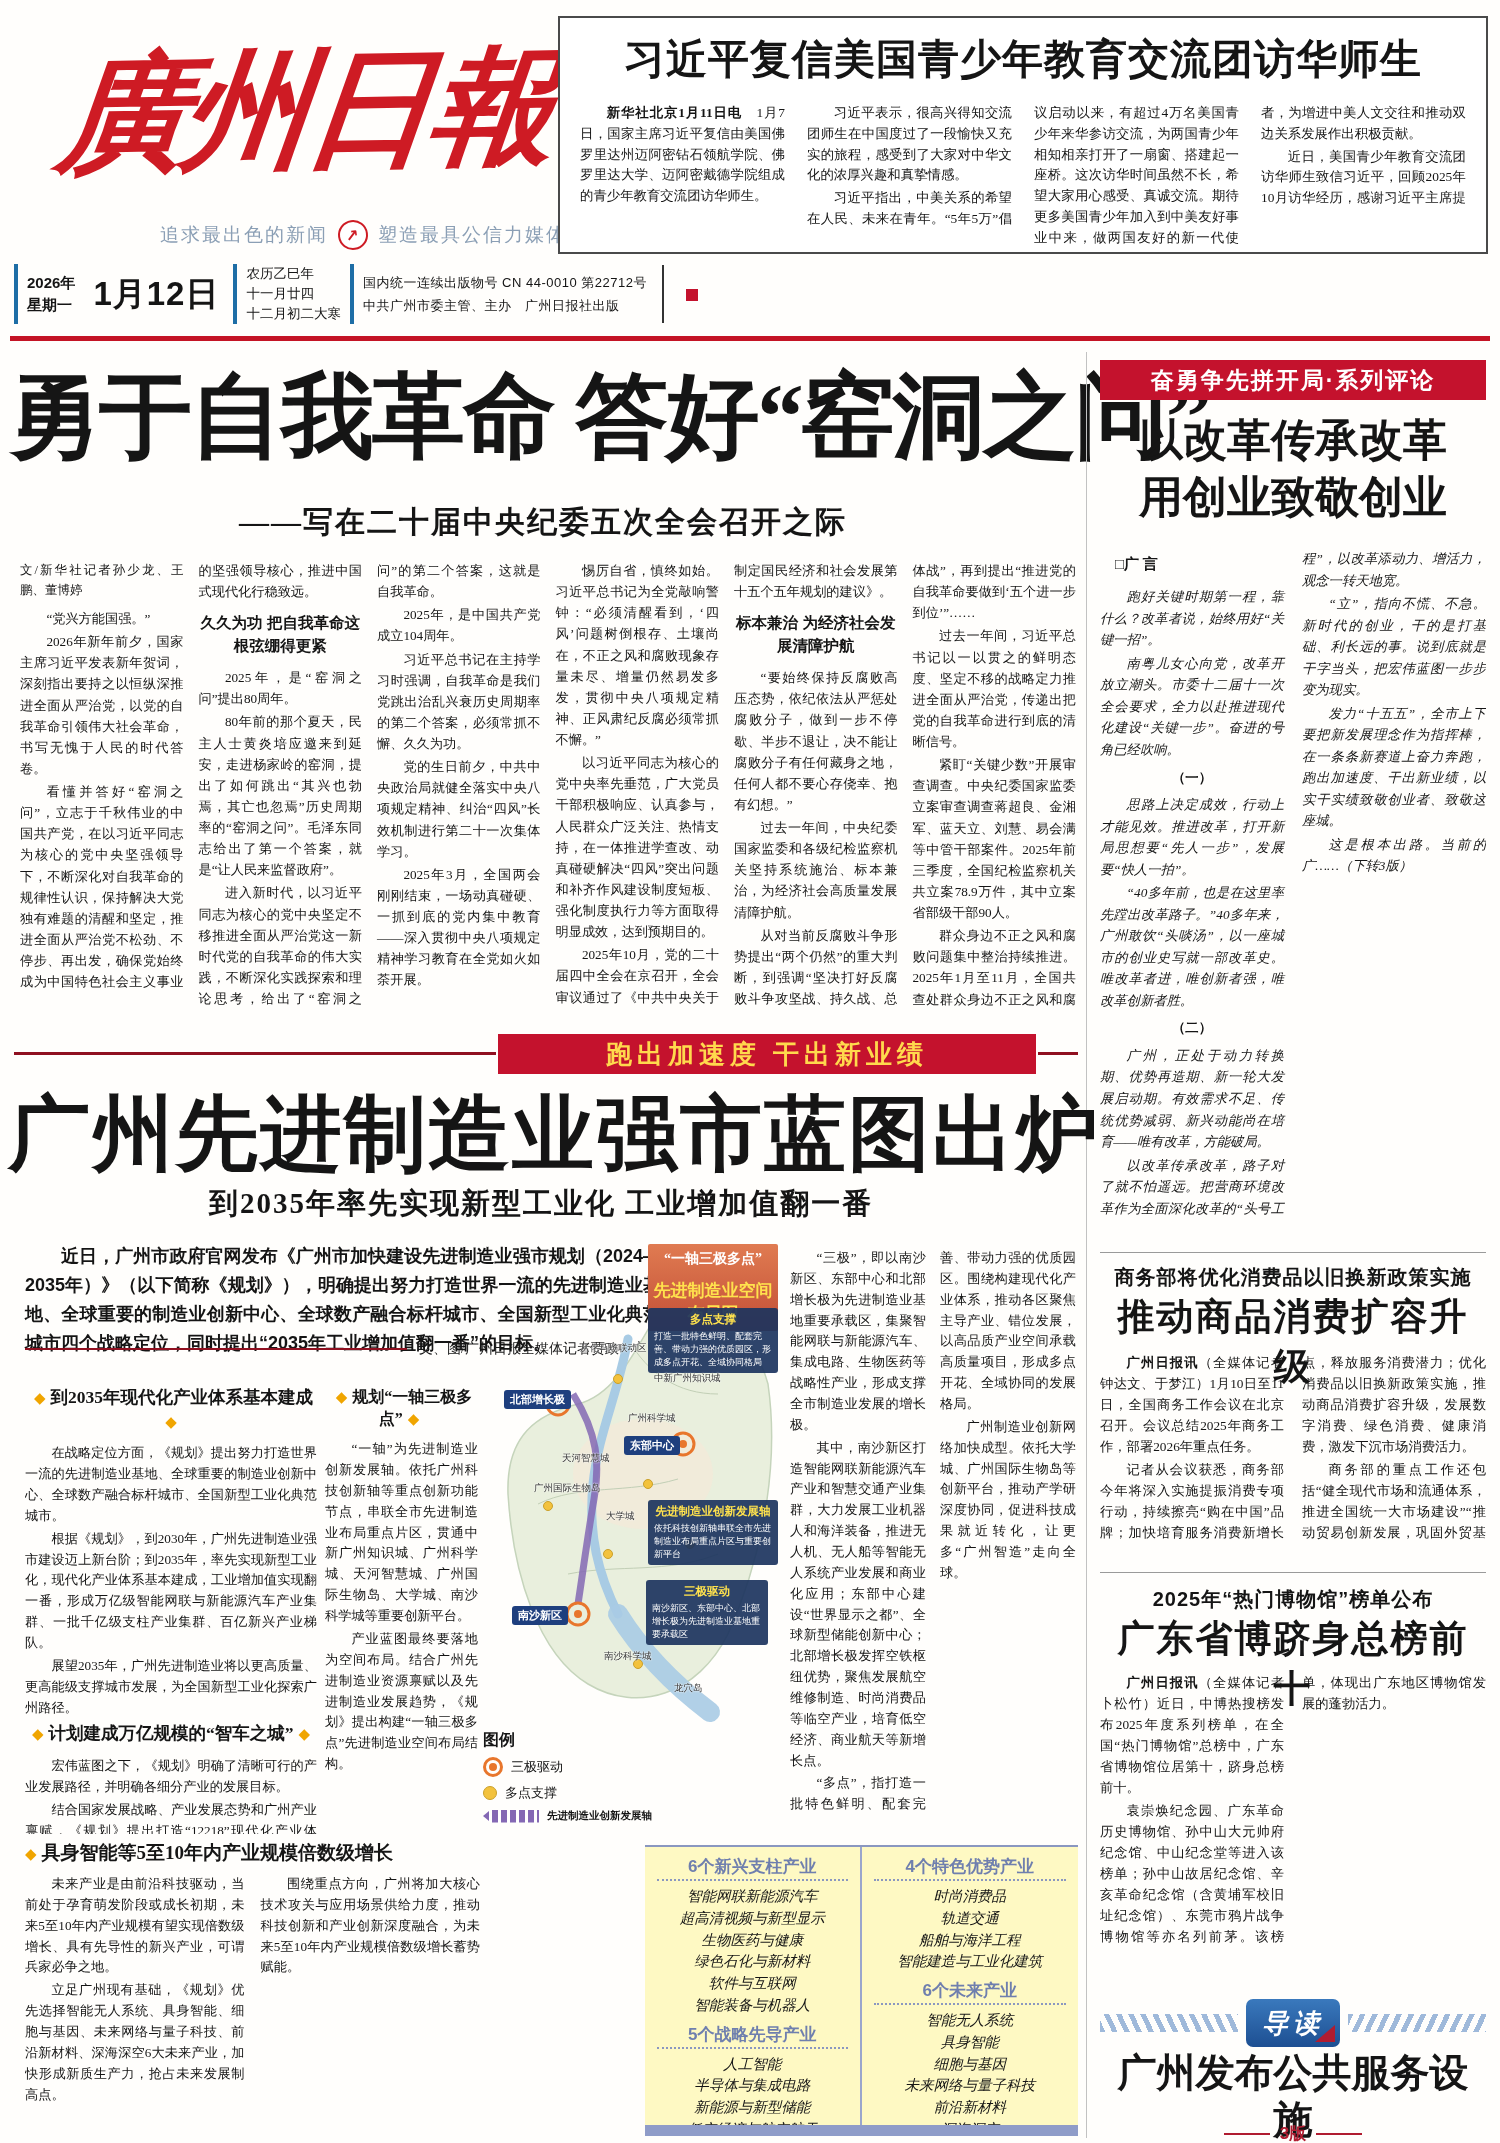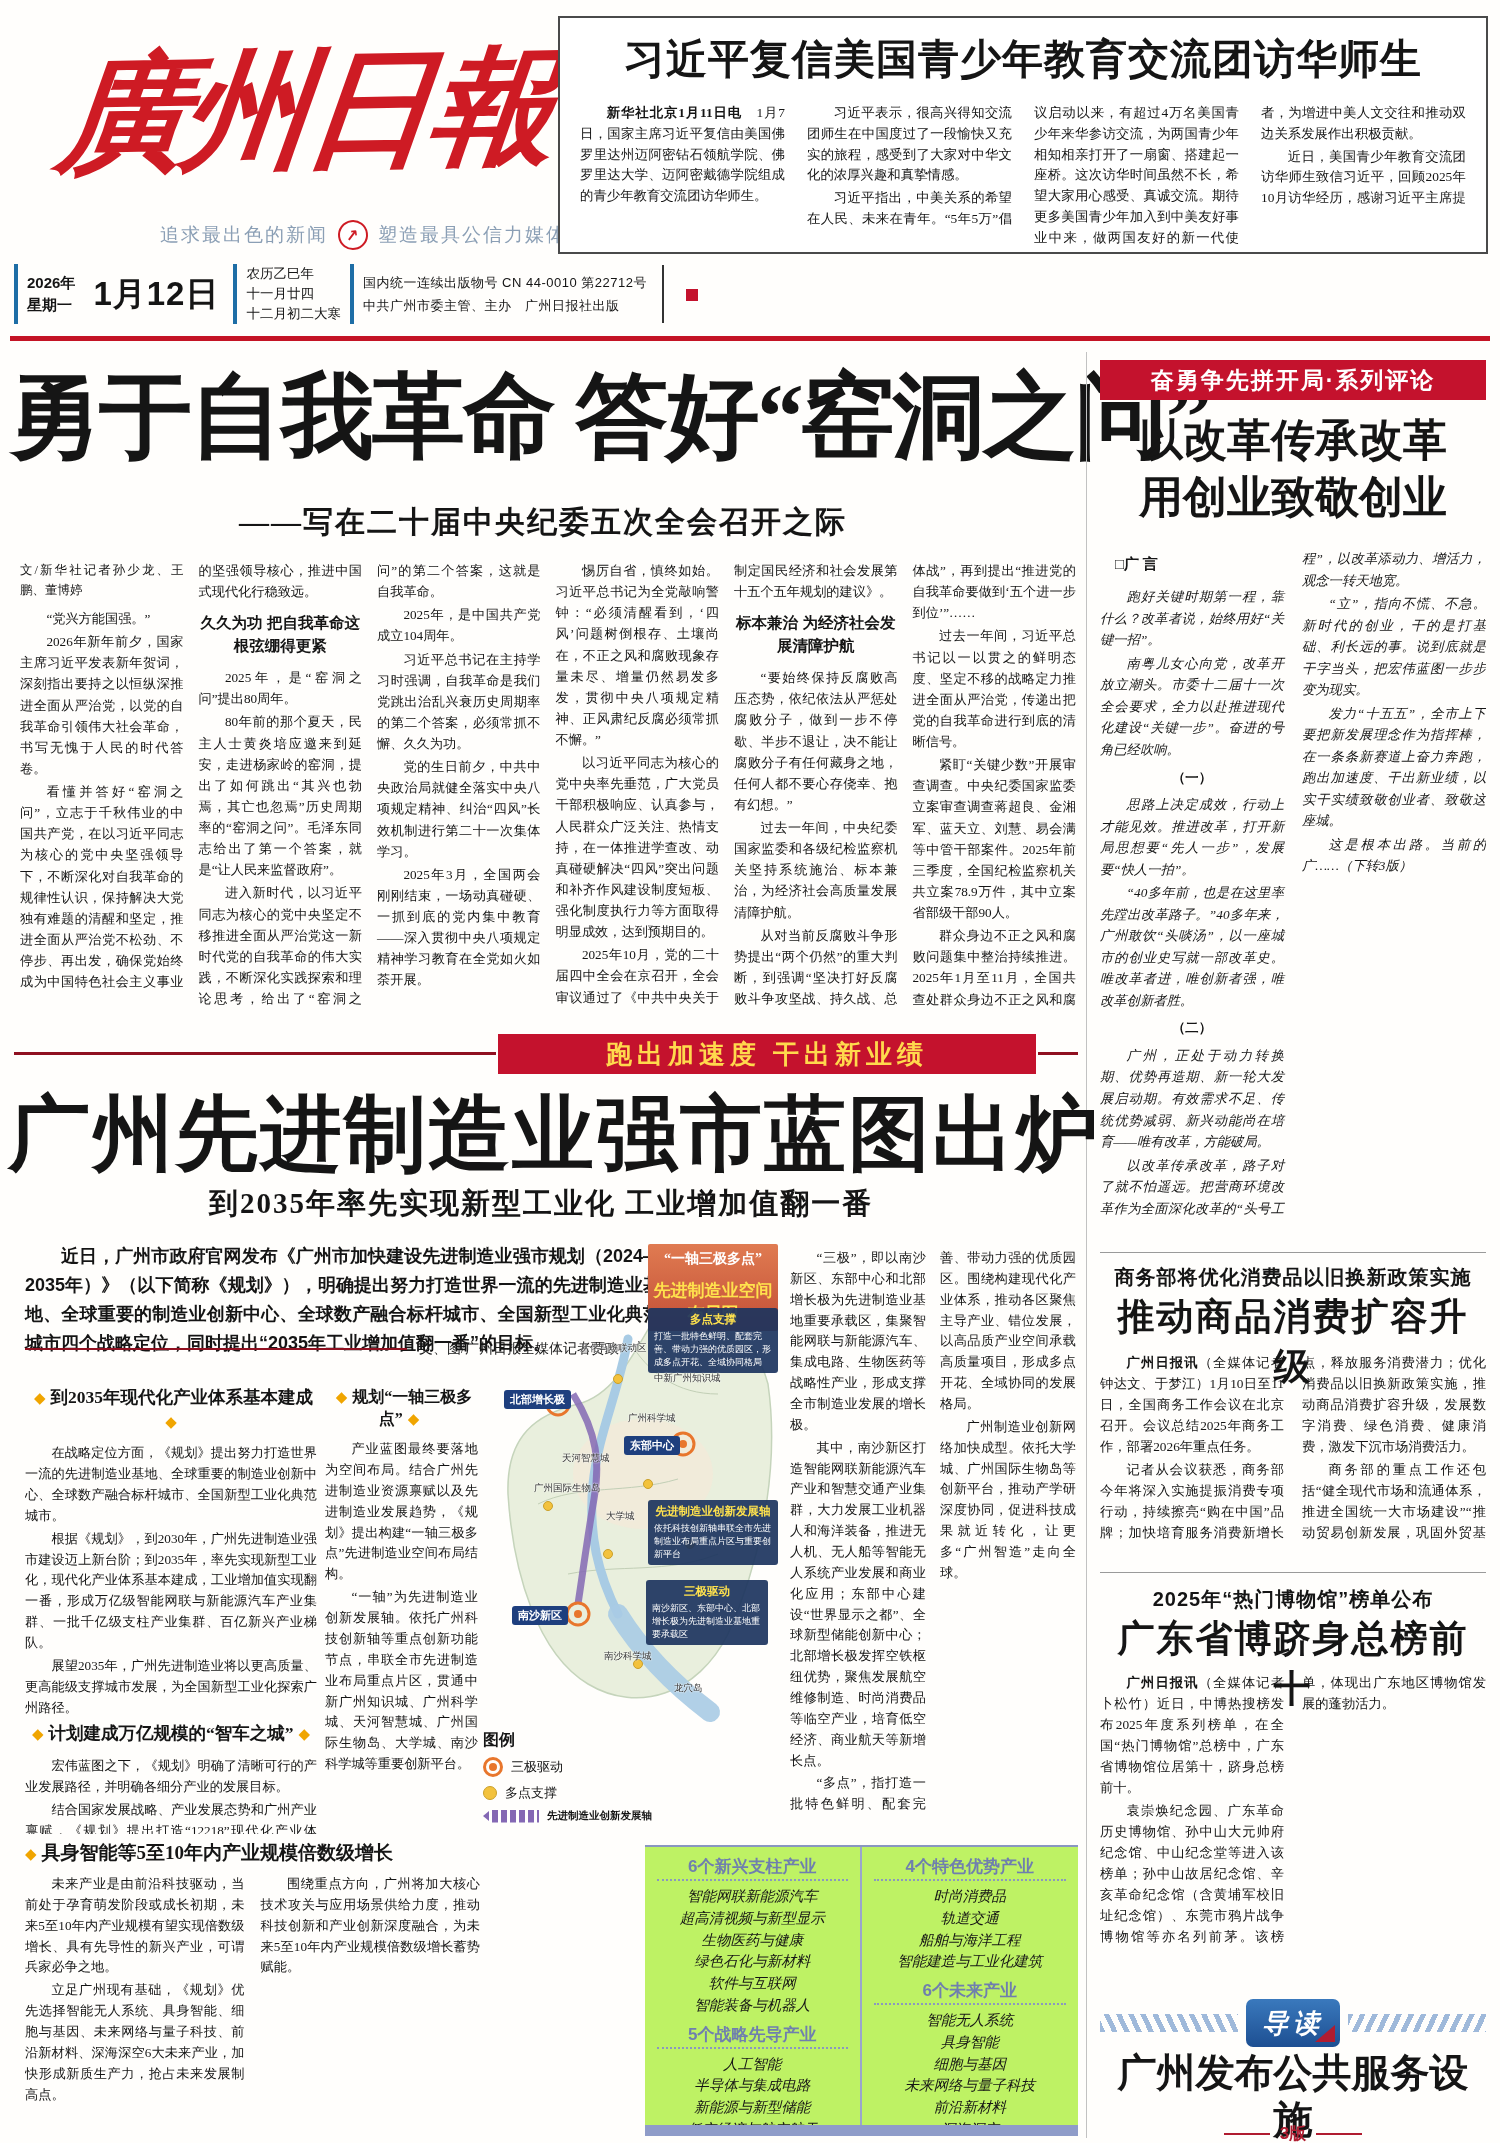--- a/index.html
+++ b/index.html
@@ -118,21 +118,21 @@
   .sym-ring{width:14px;height:14px;border:3px solid #e8762c;border-radius:50%;position:relative;flex:0 0 auto}
   .sym-ring::after{content:"";position:absolute;left:3px;top:3px;width:8px;height:8px;border-radius:50%;background:#e8762c}
   .sym-dot{width:12px;height:12px;background:#f3c23d;border:1px solid #caa02a;border-radius:50%;flex:0 0 auto}
   .sym-axis{width:56px;height:13px;flex:0 0 auto;
             background:repeating-linear-gradient(90deg,#8468b4 0 6px,#fff 6px 9px);
             clip-path:polygon(100% 0,100% 100%,14% 100%,0 50%,14% 0)}
   .lrow span{font-size:13px}
   .lrow .small{font-size:10.5px;font-weight:bold;white-space:nowrap}
   
   #industry{left:645px;top:1845px;width:433px;height:290px;border-top:2px solid #8a97c0;display:flex;
-            box-sizing:border-box;background:#bef264}
+            box-sizing:border-box;background:#fef9c3}
   .ind-col{width:50%;padding:2px 8px 14px;box-sizing:border-box;overflow:hidden}
   .ind-col.first{border-right:2px solid #9aa6cc}
   .ind-head{text-align:center;color:#6f7fae;font-weight:bold;font-size:17px;margin:6px 0 1px;
             font-family:"Liberation Sans","DejaVu Sans",sans-serif}
   .ind-dots{border-bottom:2px dotted #8a97c0;margin:1px 4px 5px}
   .ind-item{text-align:center;font-size:14.5px;line-height:1.5;font-style:italic}
   #ind-bar{left:645px;top:2125px;width:433px;height:11px;background:#8f9cc8}
 </style>
 </head>
 <body>
@@ -284,22 +284,22 @@
   <p>根据《规划》，到2030年，广州先进制造业强市建设迈上新台阶；到2035年，率先实现新型工业化，现代化产业体系基本建成，工业增加值实现翻一番，形成万亿级智能网联与新能源汽车产业集群、一批千亿级支柱产业集群、百亿新兴产业梯队。</p>
   <p>展望2035年，广州先进制造业将以更高质量、更高能级支撑城市发展，为全国新型工业化探索广州路径。</p>
   <div class="dia-head"><span class="dia">◆</span><span>计划建成万亿规模的“智车之城”</span><span class="dia">◆</span></div>
   <p>宏伟蓝图之下，《规划》明确了清晰可行的产业发展路径，并明确各细分产业的发展目标。</p>
   <p>结合国家发展战略、产业发展态势和广州产业禀赋，《规划》提出打造“12218”现代化产业体系，以先进制造业为骨干，构建更具国际竞争力的现代化产业体系。</p>
 
 </div>
 
 <div id="colB" class="abs mcol">
   <div class="dia-head" style="font-size:16px"><span class="dia">◆</span><span>规划“一轴三极多点”</span><span class="dia">◆</span></div>
+  <p>“一轴”为先进制造业创新发展轴。依托广州科技创新轴等重点创新功能节点，串联全市先进制造业布局重点片区，贯通中新广州知识城、广州科学城、天河智慧城、广州国际生物岛、大学城、南沙科学城等重要创新平台。</p>
   <p>产业蓝图最终要落地为空间布局。结合广州先进制造业资源禀赋以及先进制造业发展趋势，《规划》提出构建“一轴三极多点”先进制造业空间布局结构。</p>
-  <p>“一轴”为先进制造业创新发展轴。依托广州科技创新轴等重点创新功能节点，串联全市先进制造业布局重点片区，贯通中新广州知识城、广州科学城、天河智慧城、广州国际生物岛、大学城、南沙科学城等重要创新平台。</p>
 </div>
 
 <div id="rmap-cols" class="abs mcol">
   <p>“三极”，即以南沙新区、东部中心和北部增长极为先进制造业基地重要承载区，集聚智能网联与新能源汽车、集成电路、生物医药等战略性产业，形成支撑全市制造业发展的增长极。</p>
   <p>其中，南沙新区打造智能网联新能源汽车产业和智慧交通产业集群，大力发展工业机器人和海洋装备，推进无人机、无人船等智能无人系统产业发展和商业化应用；东部中心建设“世界显示之都”、全球新型储能创新中心；北部增长极发挥空铁枢纽优势，聚焦发展航空维修制造、时尚消费品等临空产业，培育低空经济、商业航天等新增长点。</p>
   <p>“多点”，指打造一批特色鲜明、配套完善、带动力强的优质园区。围绕构建现代化产业体系，推动各区聚焦主导产业、错位发展，以高品质产业空间承载高质量项目，形成多点开花、全域协同的发展格局。</p>
   <p>广州制造业创新网络加快成型。依托大学城、广州国际生物岛等创新平台，推动产学研深度协同，促进科技成果就近转化，让更多“广州智造”走向全球。</p>
 </div>
 
 <div id="sec3-head" class="abs"><span class="dia" style="padding-left:0">◆</span><span>具身智能等5至10年内产业规模倍数级增长</span></div>

